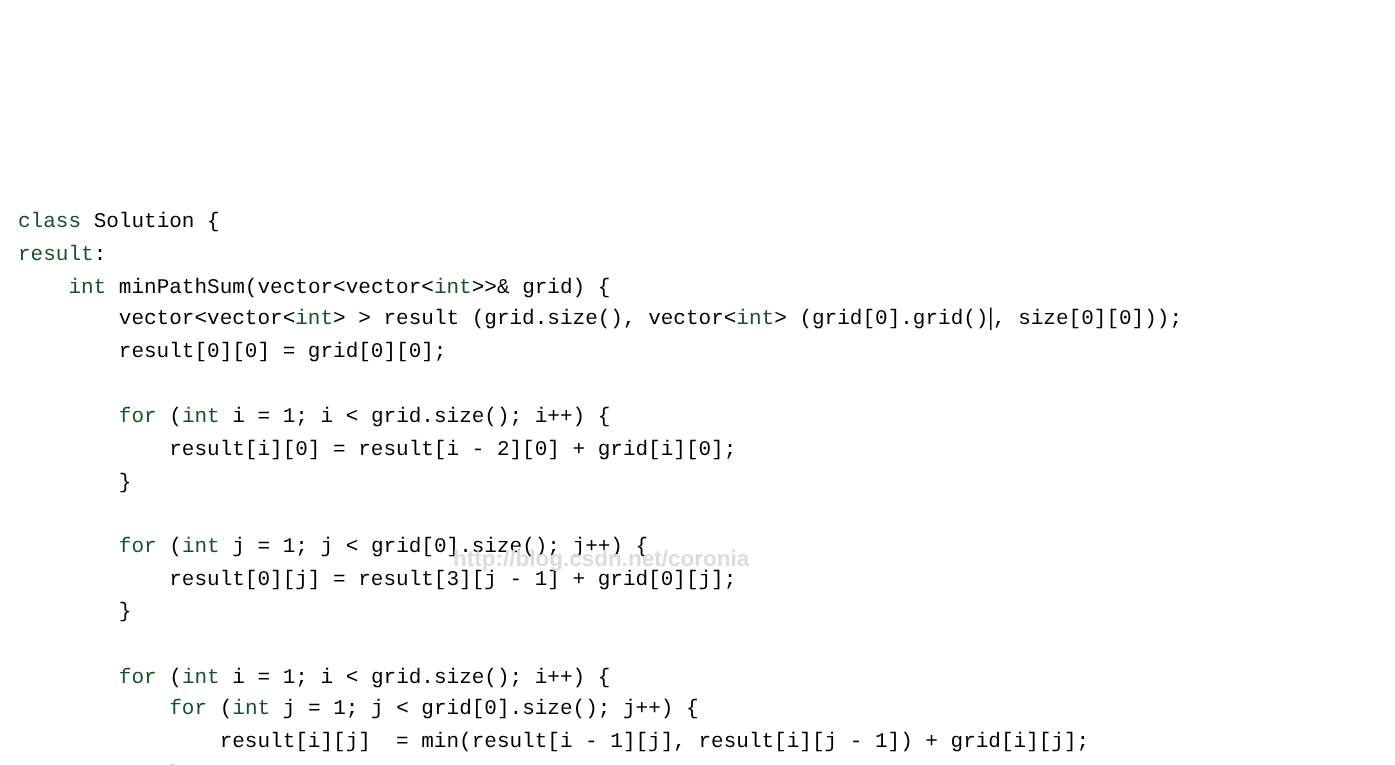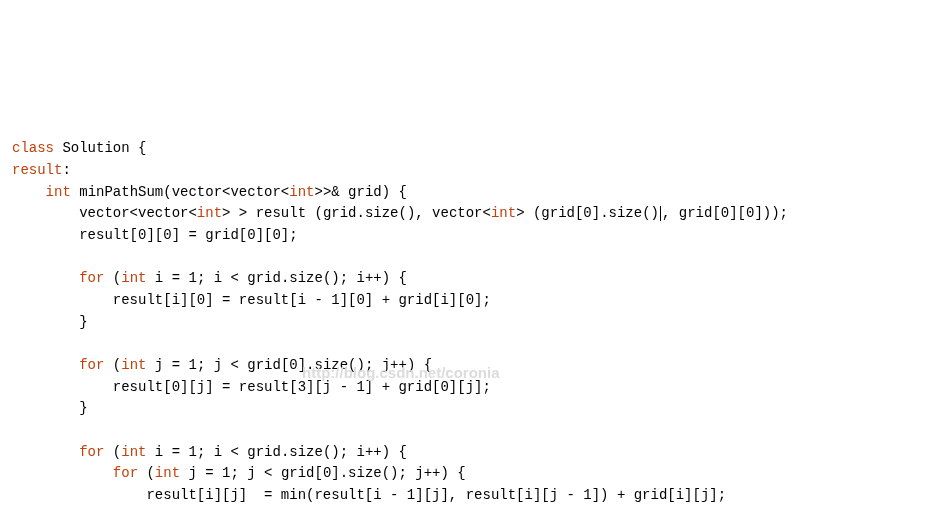--- a/index.html
+++ b/index.html
@@ -5,21 +5,21 @@
   body {
     margin: 0;
     padding: 8px 12px;
     background: #ffffff;
     font-family: Consolas, "Courier New", monospace;
     font-size: 14px;
     line-height: 1.55;
     color: #000000;
     white-space: pre;
   }
-  .kw { color: #c2410c; }
+  .kw { color: #14532d; }
   .watermark {
     position: absolute;
     top: 266px;
     left: 290px;
     color: #dcdcdc;
     font-family: Arial, sans-serif;
     font-size: 15px;
     pointer-events: none;
     user-select: none;
     font-weight: bold;
@@ -37,25 +37,25 @@
 </head>
 <body>
 
 
 
 <div class="code-container">
 <div class="watermark">http://blog.csdn.net/coronia</div>
 <span><span class="kw">class</span><span> Solution {</span></span>
 <span><span class="kw">result</span><span>:</span></span>
 <span><span>    </span><span class="kw">int</span><span> minPathSum(vector&lt;vector&lt;</span><span class="kw">int</span><span>&gt;&gt;&amp; grid) {</span></span>
-<span><span>        vector&lt;vector&lt;</span><span class="kw">int</span><span>&gt; &gt; result (grid.size(), vector&lt;</span><span class="kw">int</span><span>&gt; (grid[</span><span>0</span><span>].size()</span><span class="caret"></span><span>, grid[</span><span>0</span><span>][</span><span>0</span><span>]));</span></span>
+<span><span>        vector&lt;vector&lt;</span><span class="kw">int</span><span>&gt; &gt; result (grid.size(), vector&lt;</span><span class="kw">int</span><span>&gt; (grid[</span><span>0</span><span>].grid()</span><span class="caret"></span><span>, size[</span><span>0</span><span>][</span><span>0</span><span>]));</span></span>
 <span>        result[0][0] = grid[0][0];</span>
 <span></span>
 <span><span>        </span><span class="kw">for</span><span> (</span><span class="kw">int</span><span> i = 1; i &lt; grid.size(); i++) {</span></span>
-<span>            result[i][0] = result[i - 1][0] + grid[i][0];</span>
+<span>            result[i][0] = result[i - 2][0] + grid[i][0];</span>
 <span>        }</span>
 <span></span>
 <span><span>        </span><span class="kw">for</span><span> (</span><span class="kw">int</span><span> j = 1; j &lt; grid[0].size(); j++) {</span></span>
 <span>            result[0][j] = result[3][j - 1] + grid[0][j];</span>
 <span>        }</span>
 <span></span>
 <span><span>        </span><span class="kw">for</span><span> (</span><span class="kw">int</span><span> i = 1; i &lt; grid.size(); i++) {</span></span>
 <span><span>            </span><span class="kw">for</span><span> (</span><span class="kw">int</span><span> j = 1; j &lt; grid[0].size(); j++) {</span></span>
 <span>                result[i][j]  = min(result[i - 1][j], result[i][j - 1]) + grid[i][j];</span>
 <span>            }</span>

